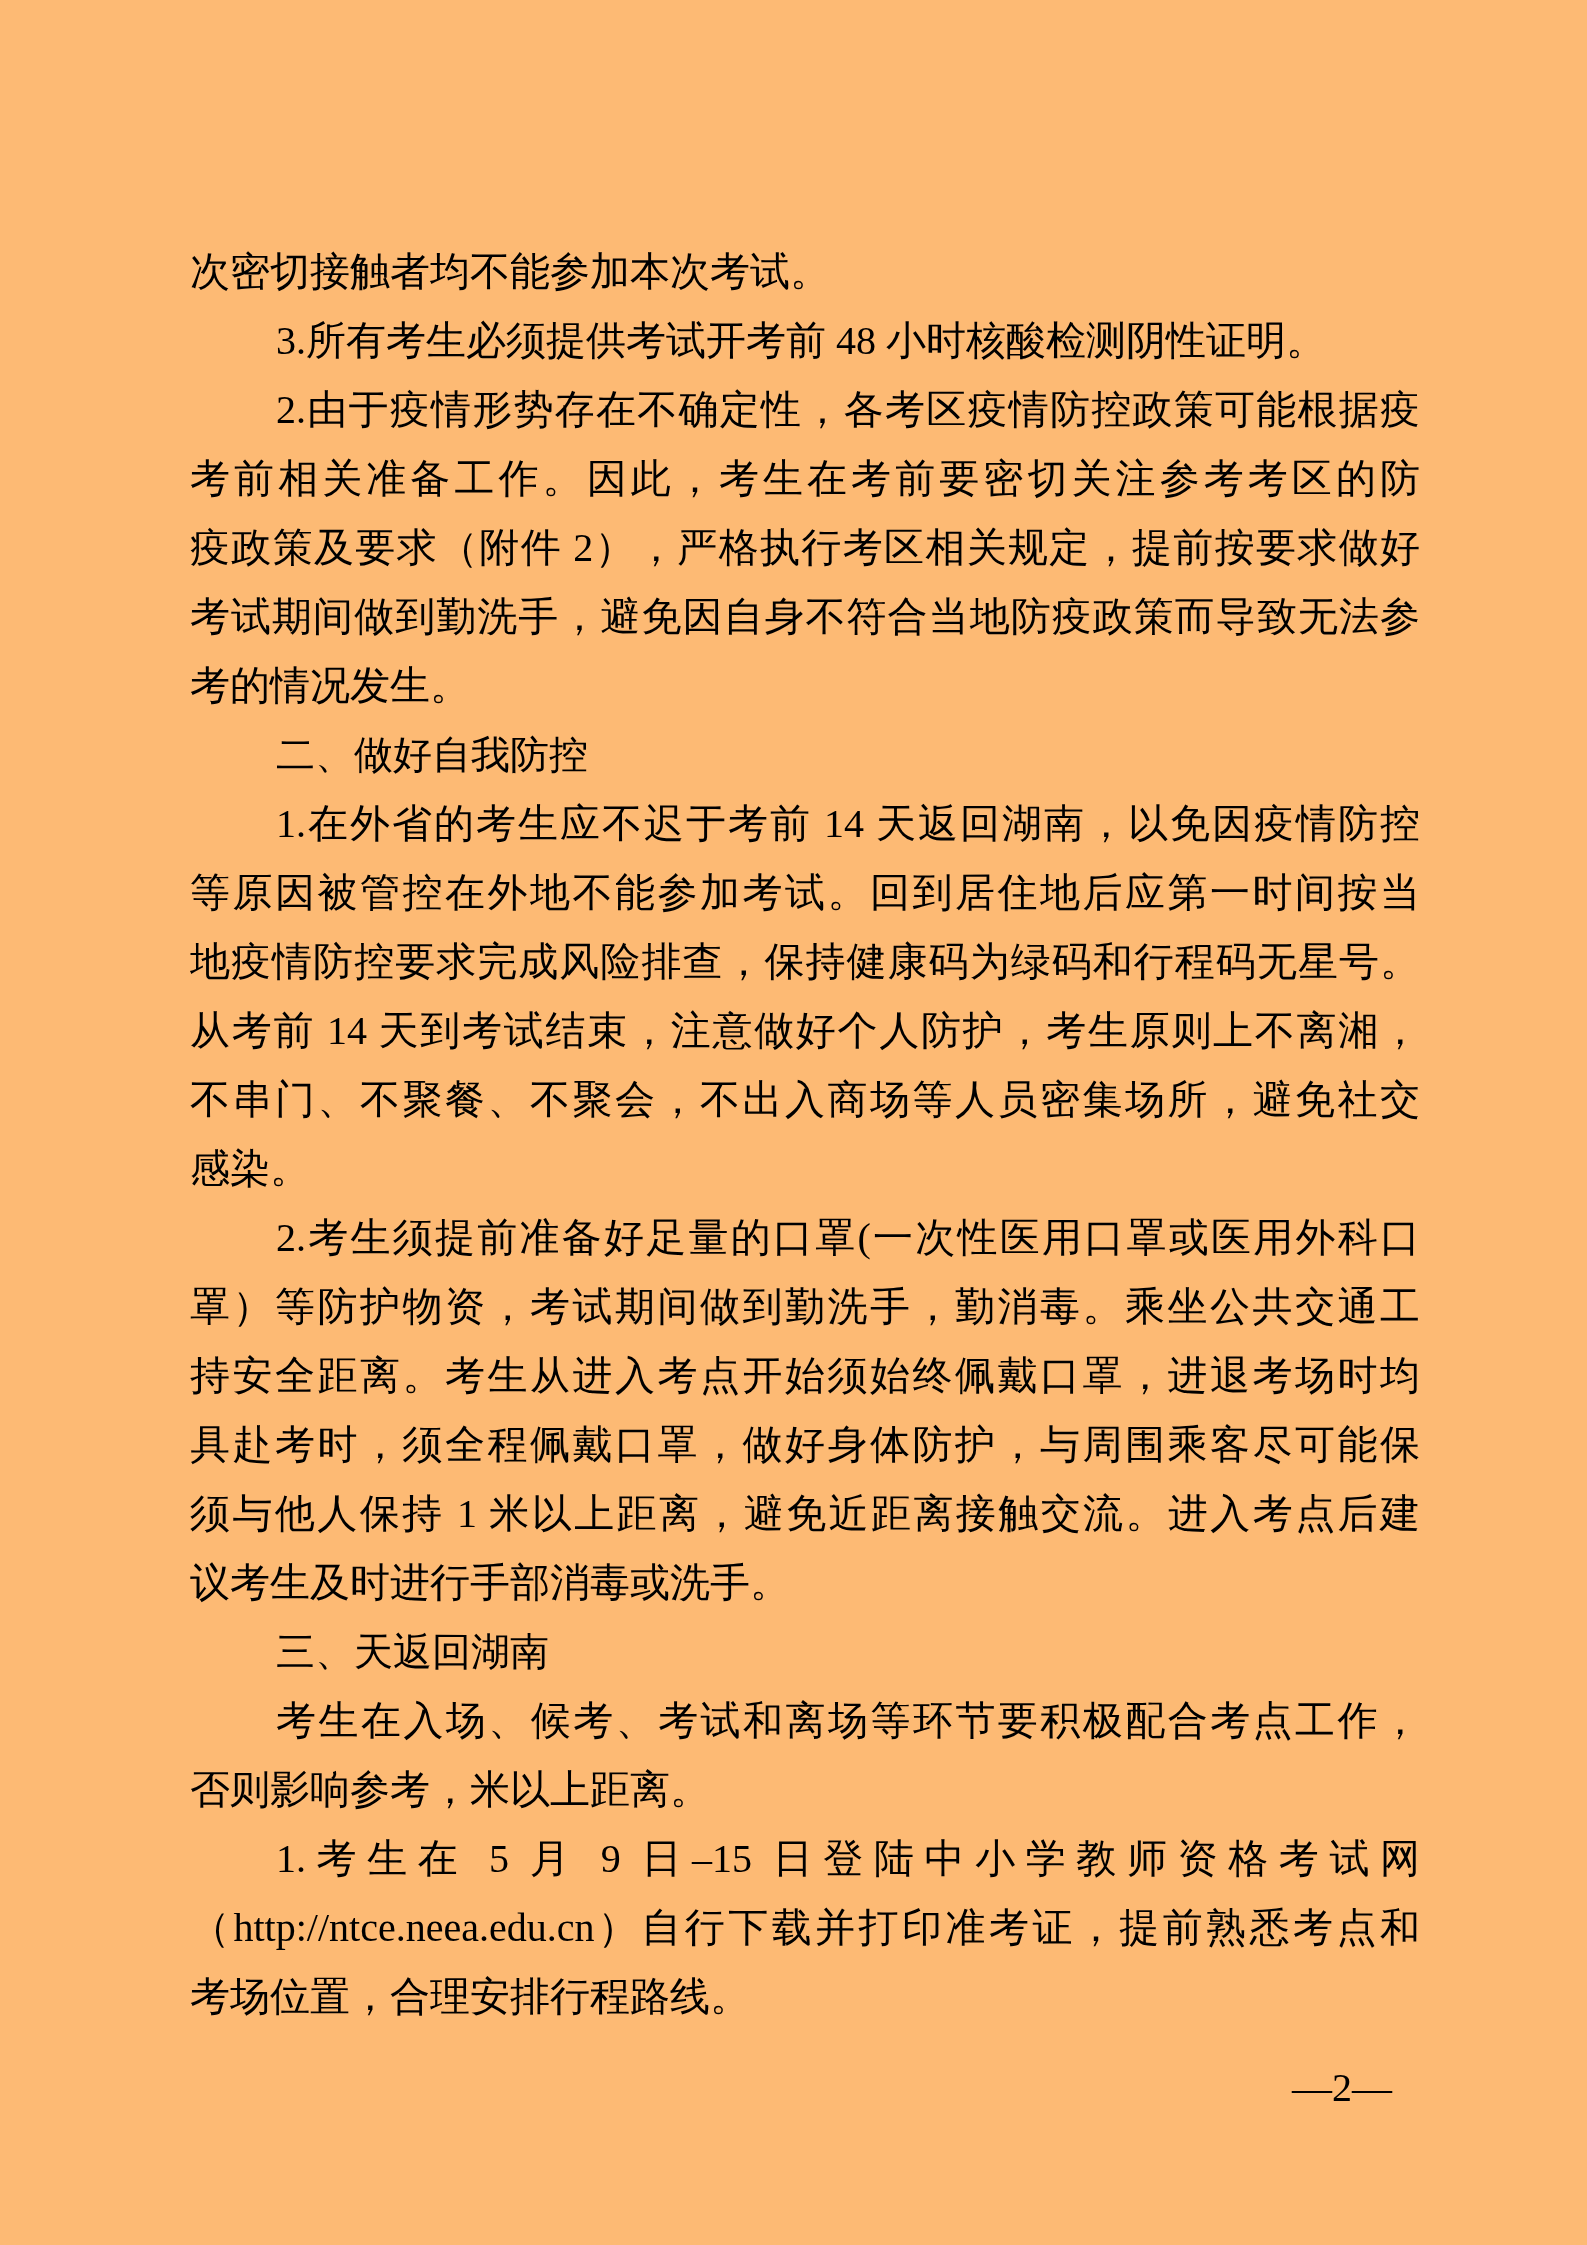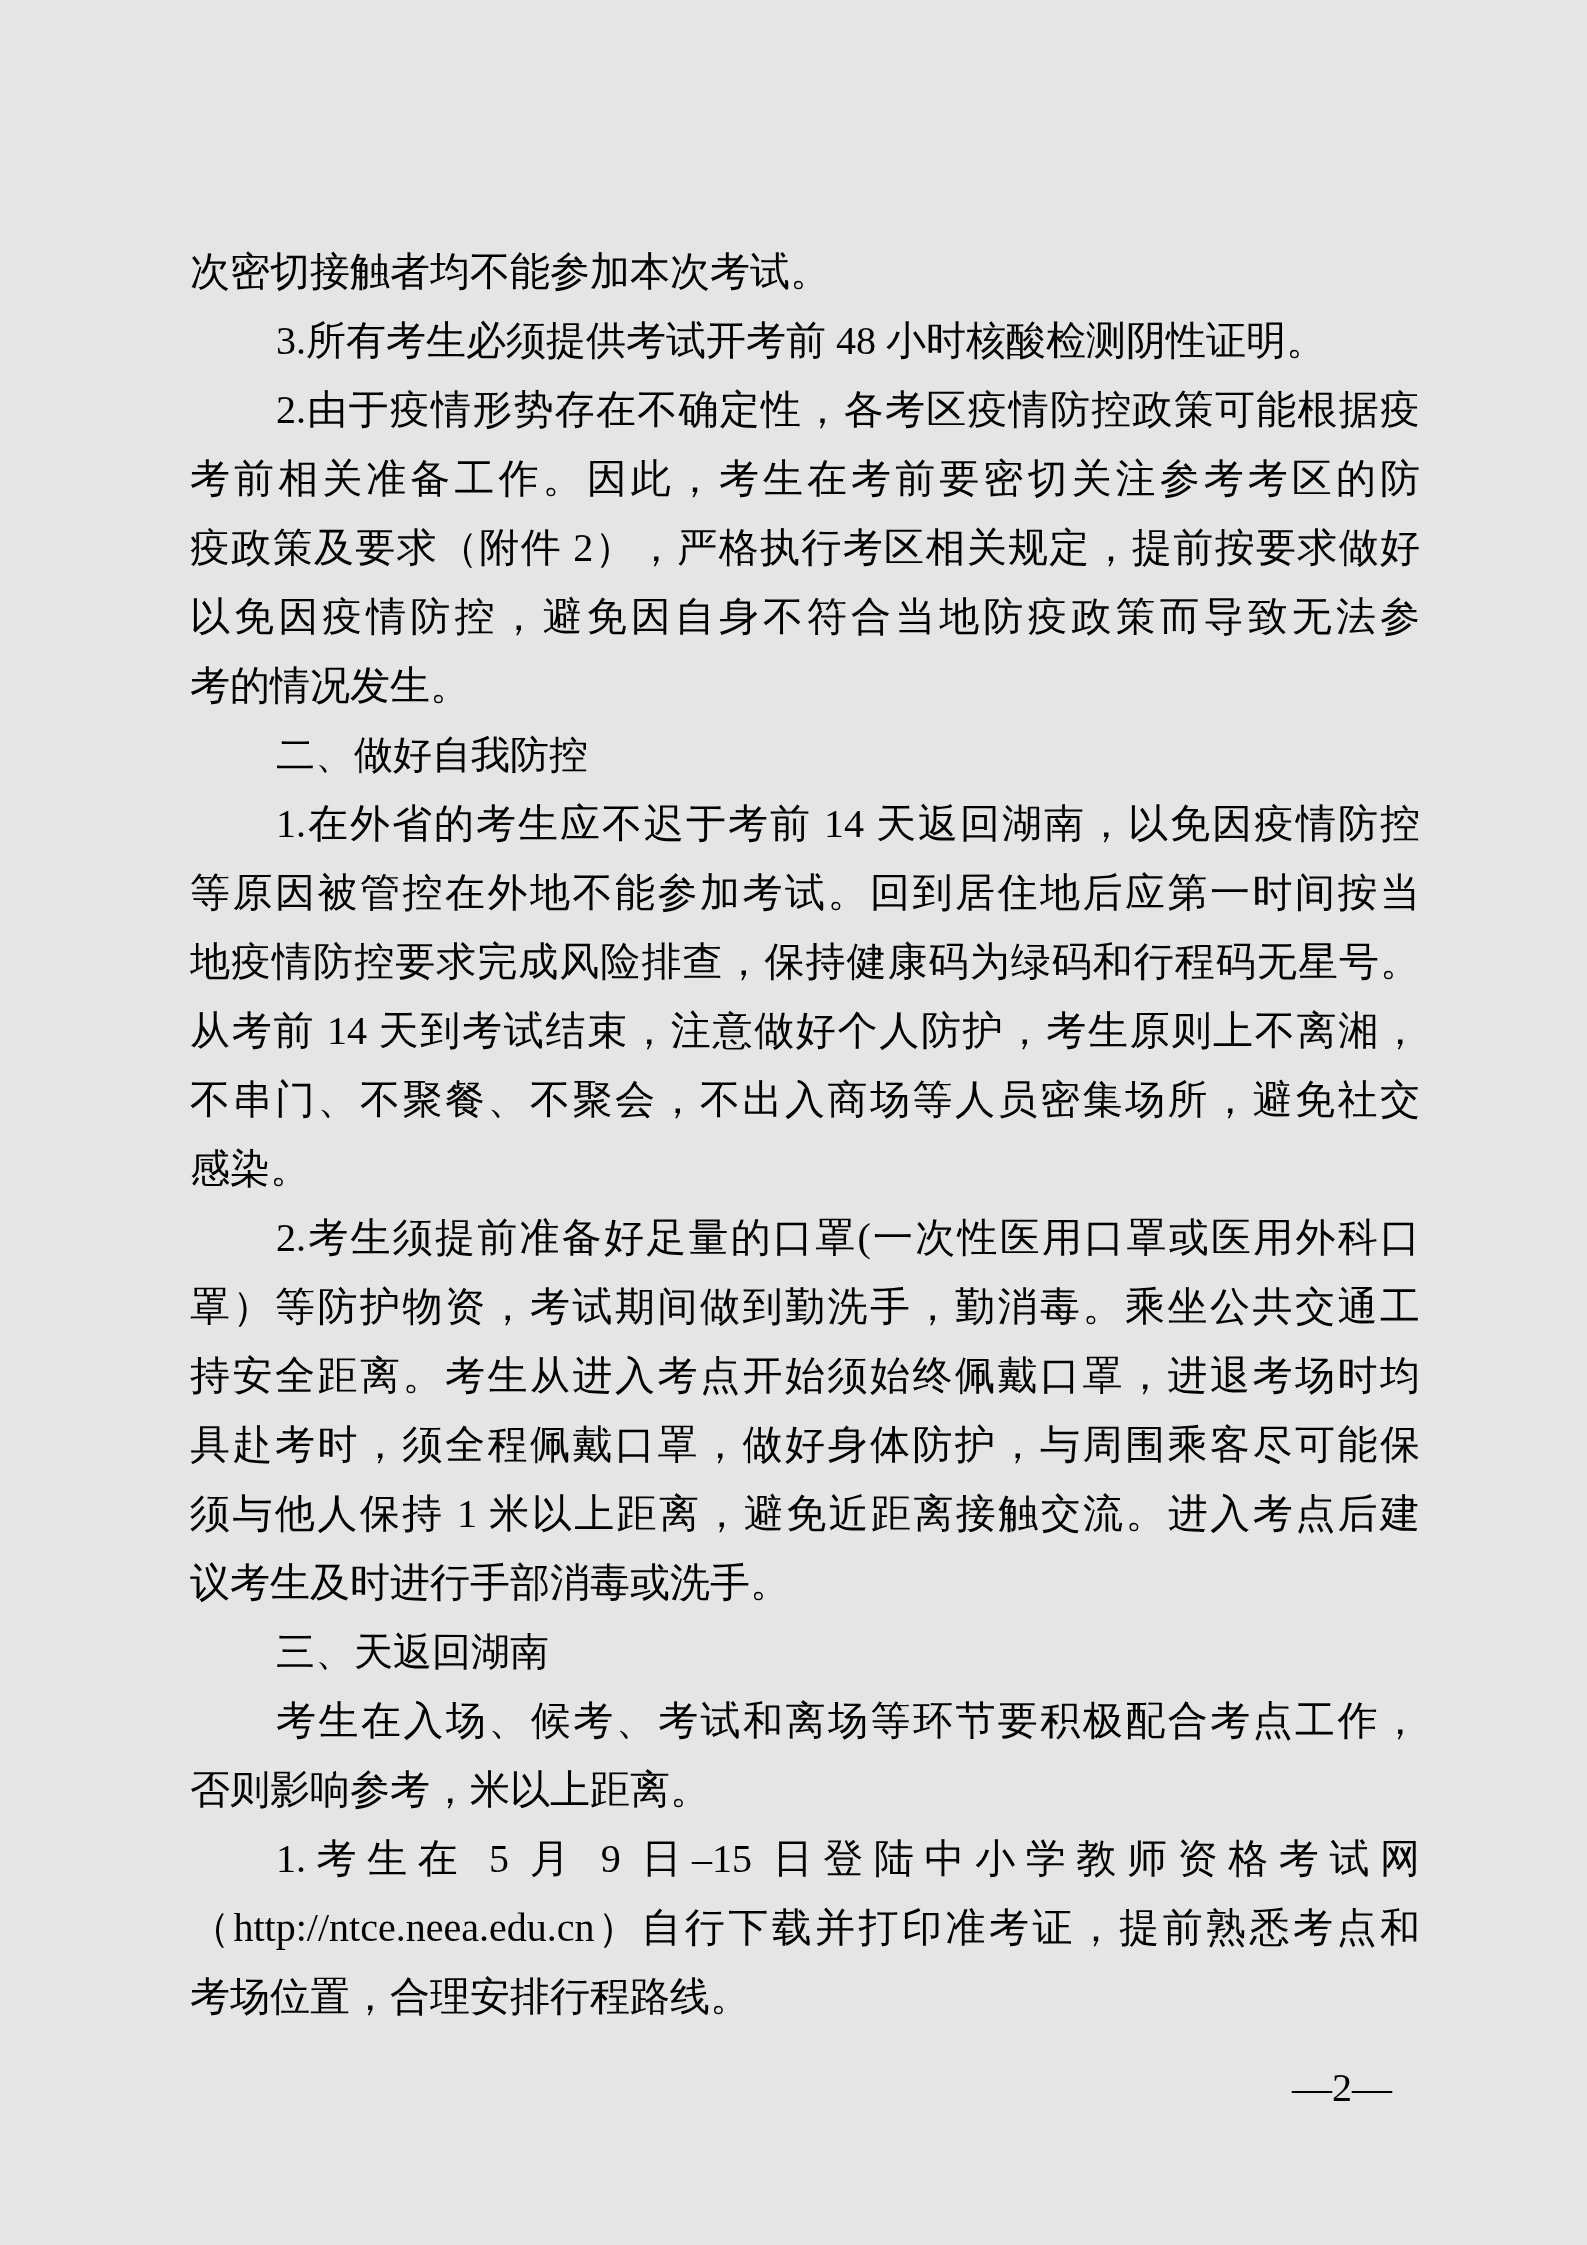--- a/index.html
+++ b/index.html
@@ -1,19 +1,19 @@
 <!DOCTYPE html>
 <html><head>
 <meta charset="utf-8">
 <style>
   html,body{margin:0;padding:0;background:#888;}
   .page{
     position:relative;
     width:1587px;height:2245px;
-    background:#e5e5e5;
+    background:#fdba74;
     margin:0 auto;
     overflow:hidden;
     font-family:"Liberation Serif","DejaVu Serif",serif;
     color:#000;
   }
   .textblock{
     position:absolute;
     left:190px;top:237px;
     width:1230px;
   }
@@ -50,21 +50,21 @@
 </head>
 <body>
 
 <div class="page">
   <div class="textblock">
     <div class="ln">次密切接触者均不能参加本次考试。</div>
     <div class="ln ind bold">3.所有考生必须提供考试开考前 48 小时核酸检测阴性证明。</div>
     <div class="ln ind jst">2.由于疫情形势存在不确定性，各考区疫情防控政策可能根据疫</div>
     <div class="ln jst">考前相关准备工作。因此，考生在考前要密切关注参考考区的防</div>
     <div class="ln jst">疫政策及要求（附件 2），严格执行考区相关规定，提前按要求做好</div>
-    <div class="ln jst">以免因疫情防控，避免因自身不符合当地防疫政策而导致无法参</div>
+    <div class="ln jst">考试期间做到勤洗手，避免因自身不符合当地防疫政策而导致无法参</div>
     <div class="ln">考的情况发生。</div>
     <div class="ln ind hd">二、做好自我防控</div>
     <div class="ln ind jst">1.在外省的考生应不迟于考前 14 天返回湖南，以免因疫情防控</div>
     <div class="ln jst">等原因被管控在外地不能参加考试。回到居住地后应第一时间按当</div>
     <div class="ln jst">地疫情防控要求完成风险排查，保持健康码为绿码和行程码无星号。</div>
     <div class="ln jst">从考前 14 天到考试结束，注意做好个人防护，考生原则上不离湘，</div>
     <div class="ln jst">不串门、不聚餐、不聚会，不出入商场等人员密集场所，避免社交</div>
     <div class="ln">感染。</div>
     <div class="ln ind jst">2.考生须提前准备好足量的口罩(一次性医用口罩或医用外科口</div>
     <div class="ln jst">罩）等防护物资，考试期间做到勤洗手，勤消毒。乘坐公共交通工</div>

